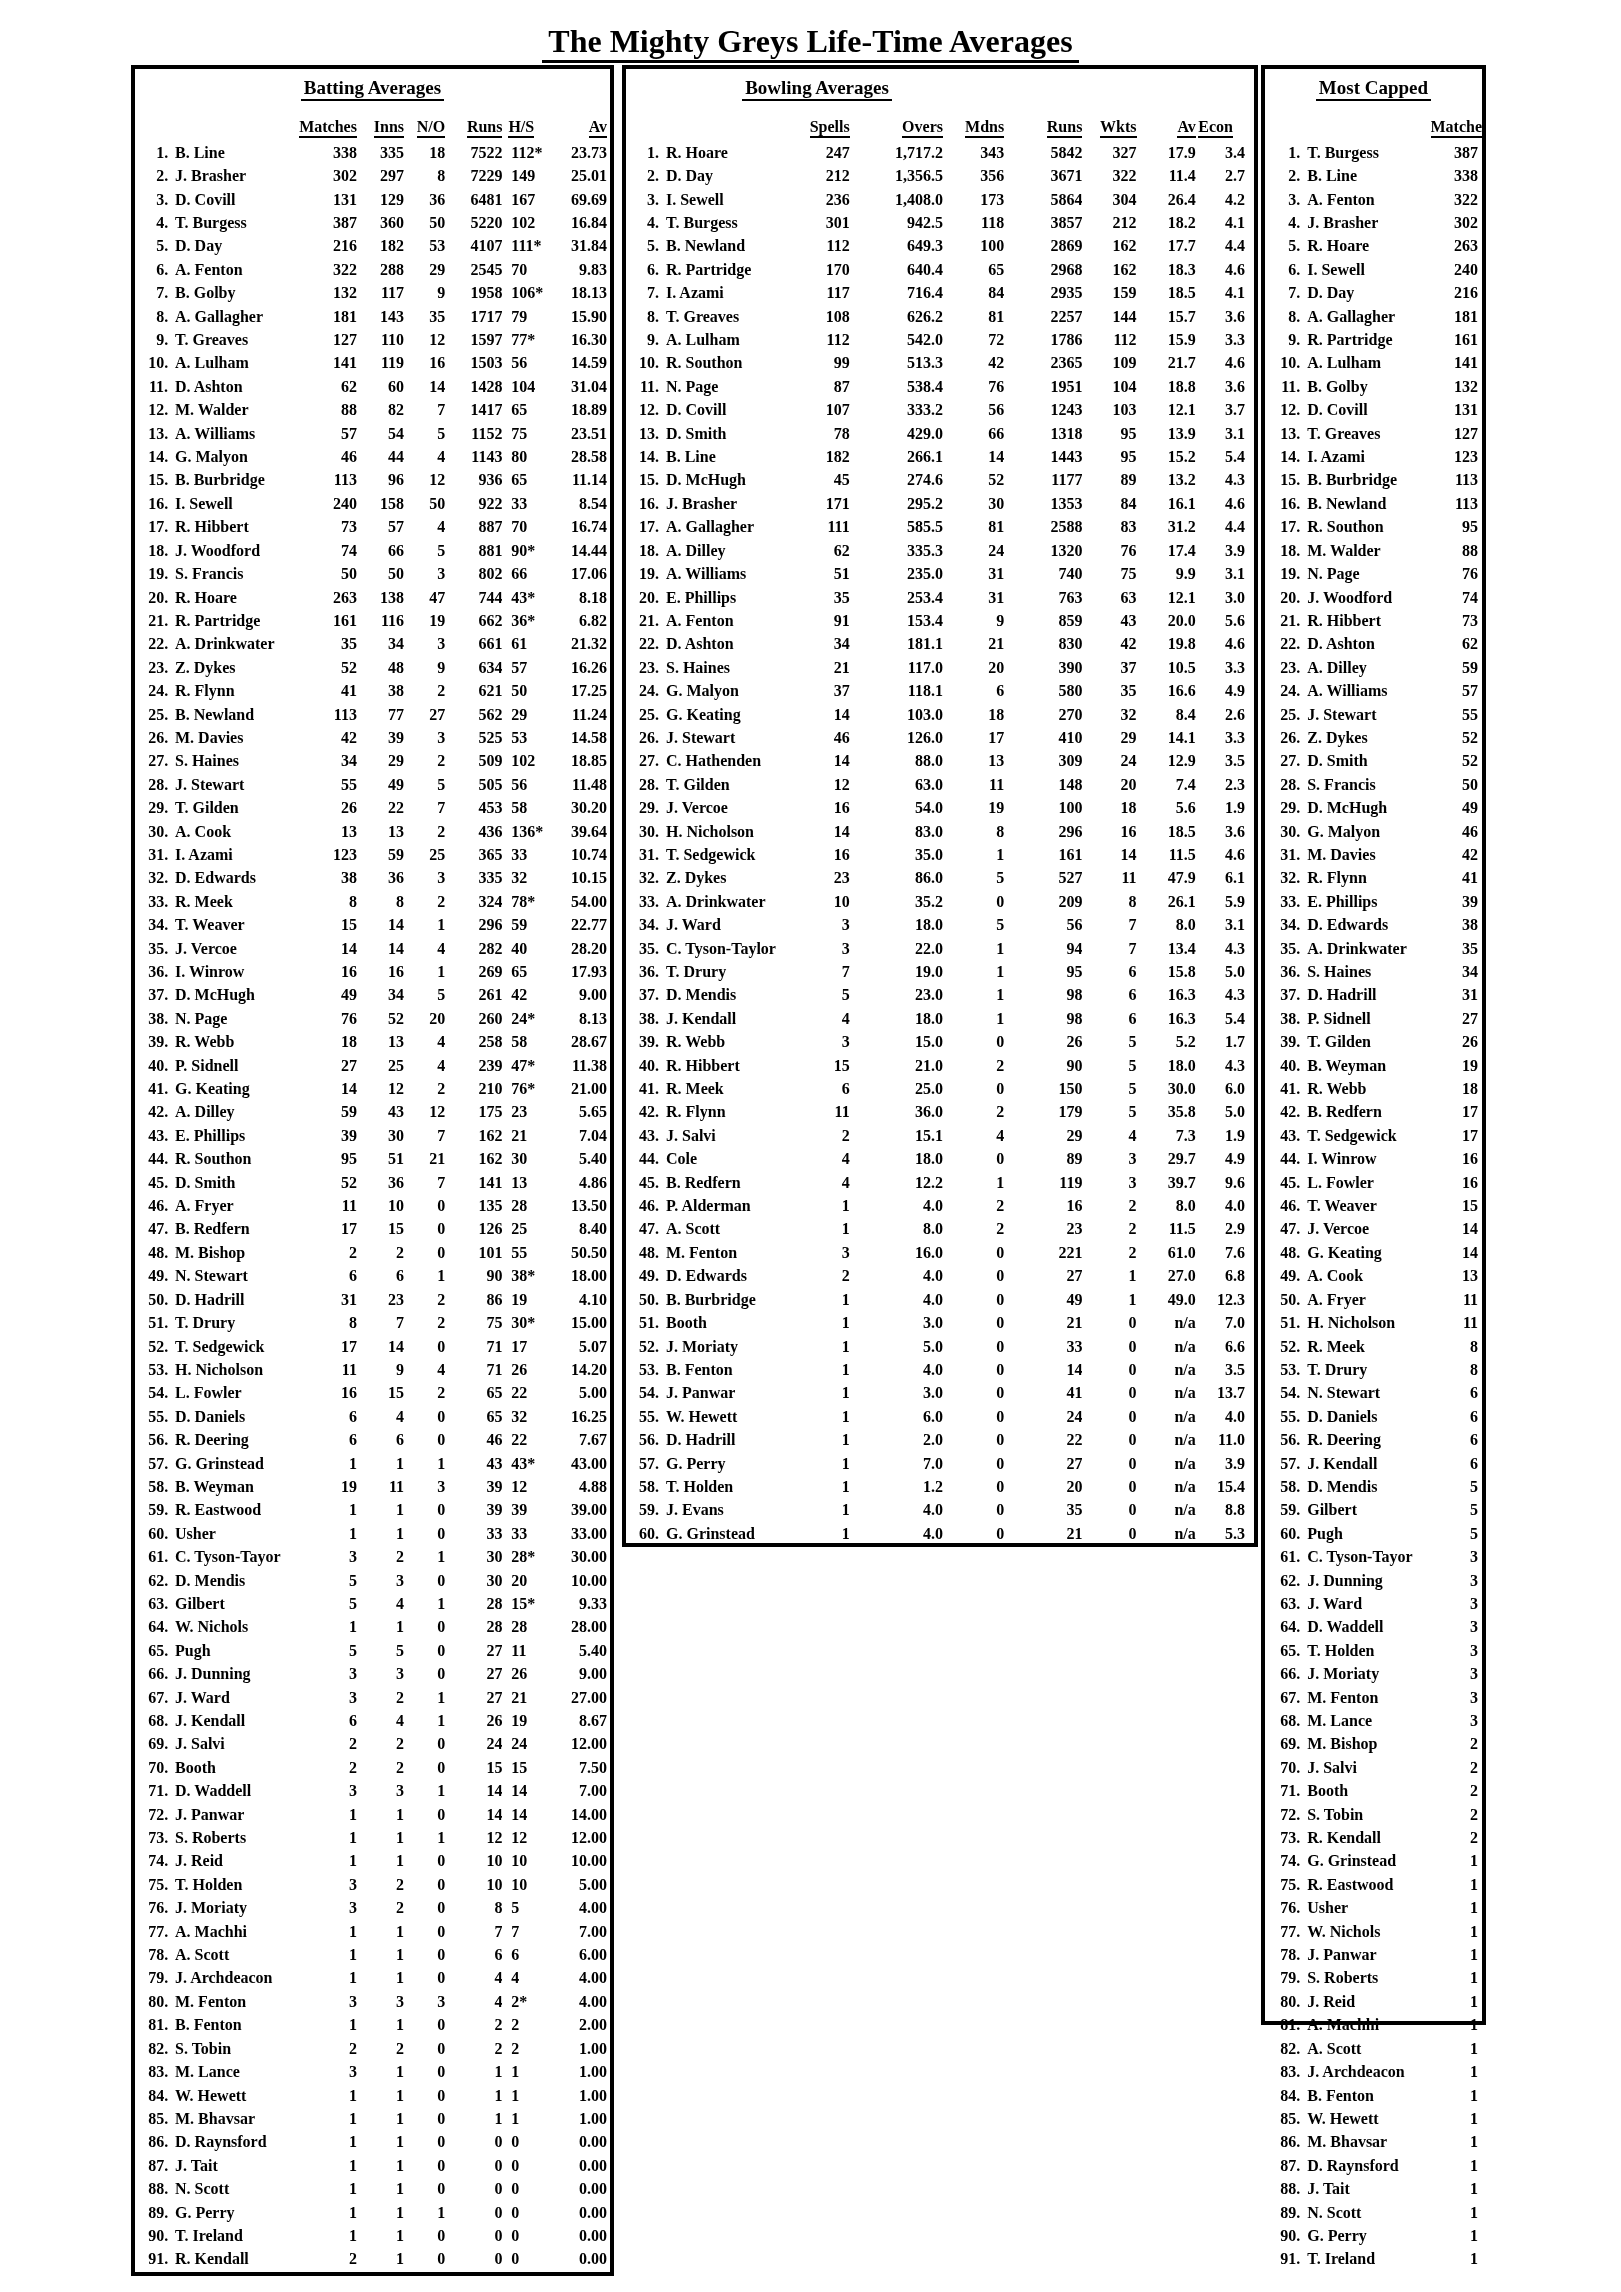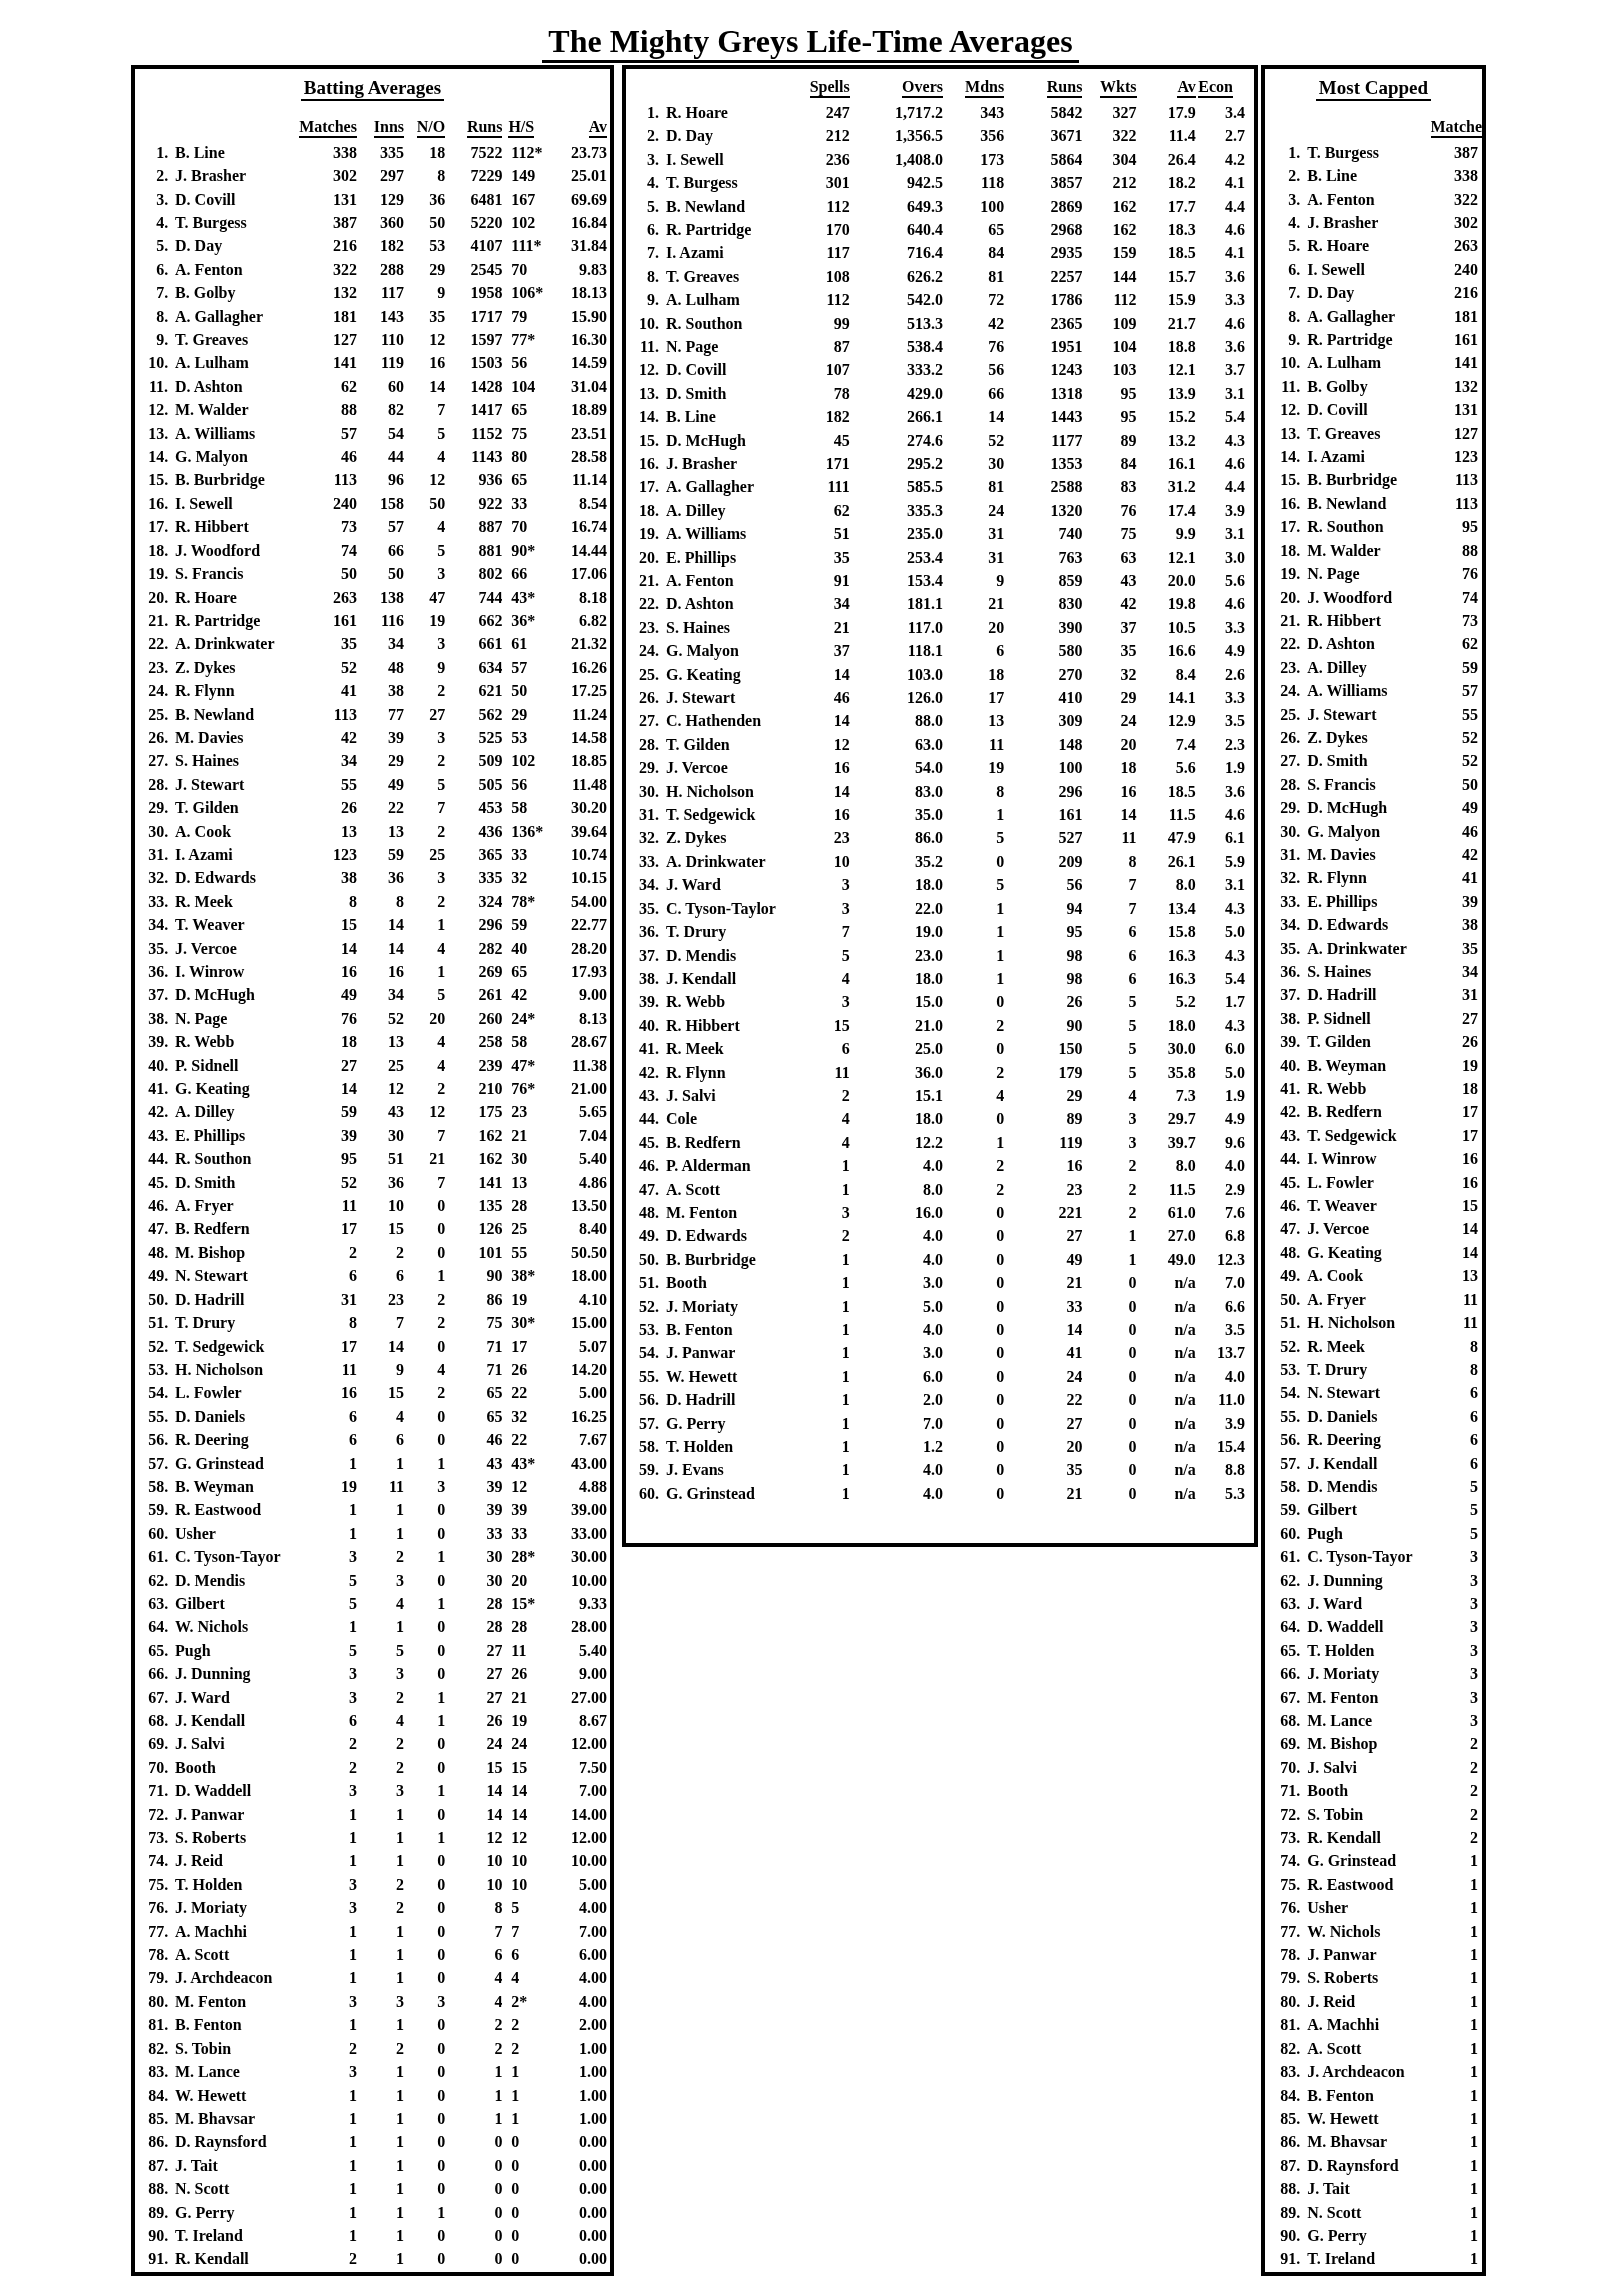--- a/index.html
+++ b/index.html
@@ -11,21 +11,21 @@
   .page-title {
     position:absolute; top:23.5px; left:0; width:100%; text-align:center;
     font-size:32px; line-height:35px;
   }
   .page-title span { border-bottom:3.9px solid #000; padding:0 5.9px 1px 5.9px; }
   .box {
     position:absolute; box-sizing:border-box; border:4.9px solid #000; background:#fff;
   }
   #batting-box { left:131px; top:65px; width:483px; height:2211px; }
   #bowling-box { left:622px; top:65px; width:636px; height:1482px; }
-  #capped-box  { left:1261px; top:65px; width:225px; height:2211px; }
+  #capped-box  { left:1261px; top:65px; width:225px; height:1960px; }
   .box-title { text-align:center; height:35px; padding-top:4.9px; font-size:19px; line-height:27.4px; }
   #bowling-box .box-title { width:382px; }
   .box-title span { border-bottom:2.9px solid #000; padding:0 2.9px 1px 2.9px; }
   table { border-collapse:collapse; table-layout:fixed; width:100%; }
   td, th { padding:0; margin:0; overflow:hidden; white-space:nowrap; font-size:16px; }
   thead th { height:29px; vertical-align:bottom; padding-bottom:2.9px; text-align:right; }
   .hu { border-bottom:2.9px solid #000; padding-bottom:0px; display:inline-block; line-height:17.6px; }
   tbody td { height:23.4px; line-height:23.4px; }
   
   .t-batting td:nth-child(1) { text-align:right; }
@@ -991,20 +991,23 @@
             <td>0</td>
             <td>0</td>
             <td>0</td>
             <td>0.00</td>
           </tr>
         </tbody>
     </table>
   </div>
 
   <div class="box" id="bowling-box">
+    <div class="box-title">
+      <span>Bowling Averages</span>
+    </div>
     <table class="t-bowling">
       <colgroup>
         <col style="width:33px">
           <col style="width:127px">
           <col style="width:63px">
         <col style="width:93px">
           <col style="width:61px">
           <col style="width:78px">
         <col style="width:54px">
           <col style="width:59px">

